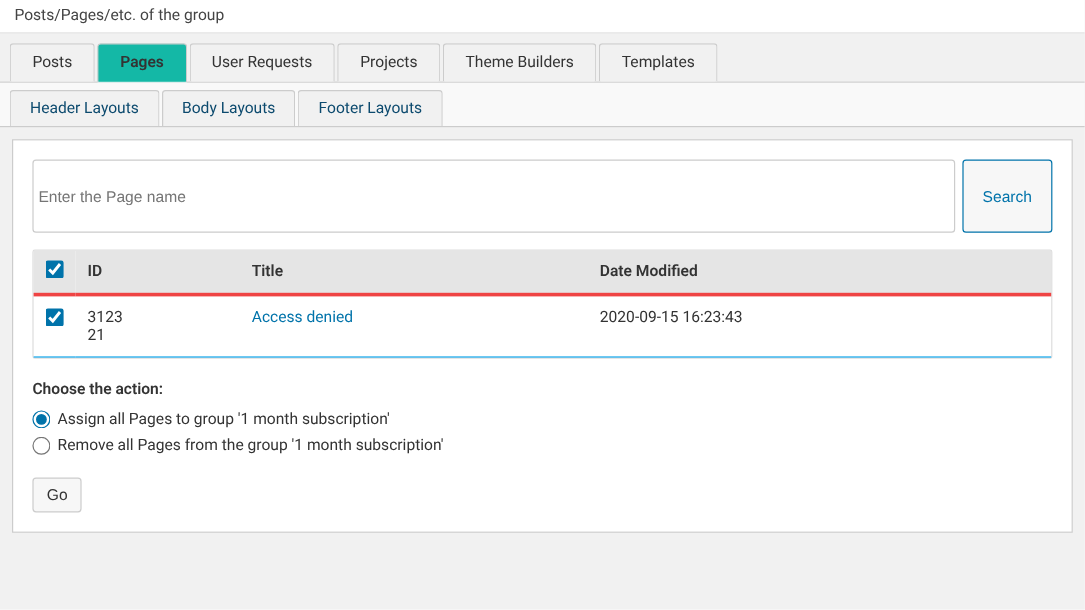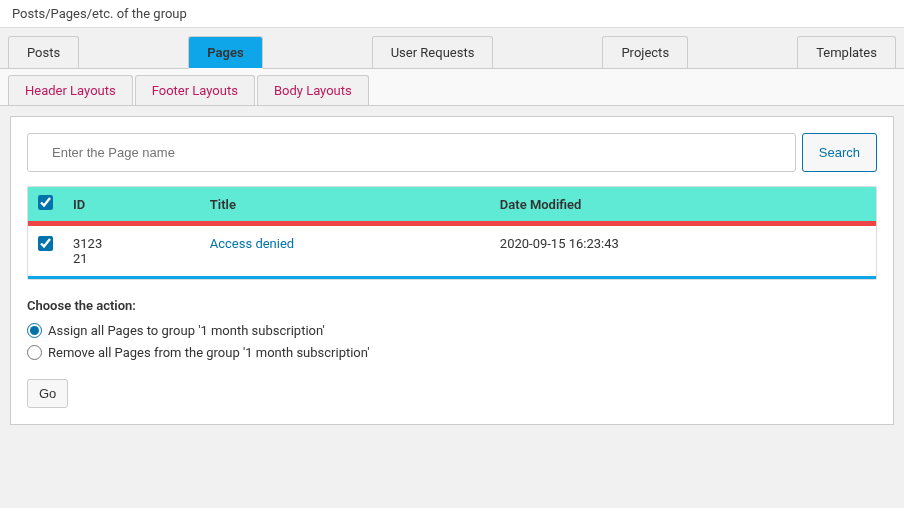--- a/index.html
+++ b/index.html
@@ -19,118 +19,117 @@
       font-size: 13px;
       color: #444;
     }
 
     .tabs-primary {
       display: flex;
       background: #f1f1f1;
       border-bottom: 1px solid #ccc;
       padding: 8px 8px 0 8px;
       gap: 2px;
-      justify-content: space-between;
     }
 
     .tab-primary {
       padding: 8px 18px;
       border: 1px solid #ccc;
       border-bottom: none;
       background: #f1f1f1;
       cursor: pointer;
       font-size: 13px;
       color: #333;
       border-radius: 3px 3px 0 0;
     }
 
     .tab-primary.active {
-      background: #0ea5e9;
+      background: #14b8a6;
       border-bottom: 1px solid #fff;
       font-weight: 600;
       margin-bottom: -1px;
     }
 
     .tabs-secondary {
       display: flex;
       background: #f9f9f9;
       border-bottom: 1px solid #ccc;
       padding: 6px 8px 0 8px;
       gap: 2px;
     }
 
     .tab-secondary {
       padding: 7px 16px;
       border: 1px solid #ccc;
       border-bottom: none;
       background: #f1f1f1;
       cursor: pointer;
       font-size: 13px;
-      color: #be185d;
+      color: #0c4a6e;
       border-radius: 3px 3px 0 0;
     }
 
     .content-area {
       background: #fff;
       border: 1px solid #ccc;
       margin: 10px;
       padding: 16px;
     }
 
     .search-row {
       display: flex;
       gap: 6px;
       margin-bottom: 14px;
     }
 
     .search-input {
       flex: 1;
-      padding: 7px 24px;
+      padding: 7px 4px;
       border: 1px solid #ccc;
       border-radius: 3px;
       font-size: 13px;
       color: #999;
     }
 
     .search-button {
-      padding: 11px 16px;
+      padding: 22px 16px;
       background: #f7f7f7;
       border: 1px solid #0073aa;
       color: #0073aa;
       border-radius: 3px;
       cursor: pointer;
       font-size: 13px;
     }
 
     .table-container {
       border: 1px solid #ddd;
       border-radius: 2px;
       margin-bottom: 18px;
     }
 
     table {
       width: 100%;
       border-collapse: collapse;
     }
 
     thead tr {
-      background: #5eead4;
-      border-bottom: 5px solid #ef4444;
+      background: #e5e5e5;
+      border-bottom: 3px solid #ef4444;
     }
 
     thead th {
       padding: 8px 10px;
       text-align: left;
       font-weight: 600;
       font-size: 13px;
       color: #333;
     }
 
     tbody tr {
-      border-bottom: 3px solid #0ea5e9;
+      border-bottom: 1px solid #0ea5e9;
     }
 
     tbody td {
       padding: 10px 10px;
       font-size: 13px;
       color: #333;
       vertical-align: top;
     }
 
     .id-cell {
@@ -193,27 +192,28 @@
 </head>
 <body>
 
 <div class="breadcrumb-bar">Posts/Pages/etc. of the group</div>
 
 <div class="tabs-primary">
   <div class="tab-primary">Posts</div>
   <div class="tab-primary active">Pages</div>
   <div class="tab-primary">User Requests</div>
   <div class="tab-primary">Projects</div>
+  <div class="tab-primary">Theme Builders</div>
   <div class="tab-primary">Templates</div>
 </div>
 
 <div class="tabs-secondary">
   <div class="tab-secondary">Header Layouts</div>
+  <div class="tab-secondary">Body Layouts</div>
   <div class="tab-secondary">Footer Layouts</div>
-  <div class="tab-secondary">Body Layouts</div>
 </div>
 
 <div class="content-area">
 
   <div class="search-row">
     <input class="search-input" type="text" placeholder="Enter the Page name" style="">
     <button class="search-button">Search</button>
   </div>
 
   <div class="table-container">

